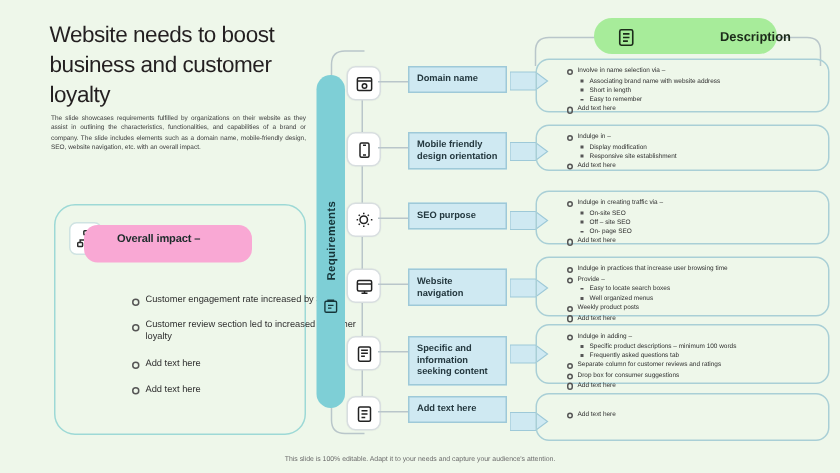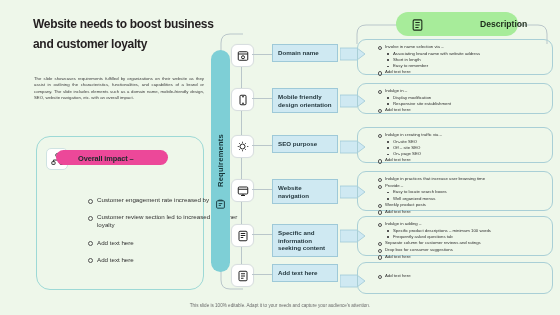--- a/index.html
+++ b/index.html
@@ -8,35 +8,35 @@
     background:#eef7ea;
     font-family:"Liberation Sans",sans-serif;
     color:#2b2b2b;
     position:relative;
   }
   #stage{position:absolute;inset:0;}
 
   
   .title{
     position:absolute;left:33px;top:14px;width:185px;
-    font-size:12px;line-height:20px;font-weight:bold;
+    font-size:15px;line-height:20px;font-weight:normal;
     letter-spacing:-0.3px;color:#231f20;
   }
   .intro{
     position:absolute;left:34px;top:76px;width:170px;
     font-size:4.3px;line-height:6.4px;color:#3a3a3a;text-align:justify;
   }
 
   .impact-card{
     position:absolute;left:36px;top:136px;width:166px;height:152px;
     border:1px solid #9dd9d6;border-radius:14px;background:transparent;
   }
   .impact-pill{
-    position:absolute;left:56px;top:150px;width:112px;height:15px;
-    background:#ec4899;border-radius:9px;
+    position:absolute;left:56px;top:150px;width:112px;height:25px;
+    background:#f9a8d4;border-radius:9px;
   }
   .impact-pill span{
     position:absolute;left:22px;top:4px;font-size:7.4px;font-weight:bold;color:#1d2b2b;
     letter-spacing:-0.1px;
   }
   .impact-icon{
     position:absolute;left:46px;top:148px;width:20px;height:20px;
     background:#ffffff;border:1px solid #cfe3e2;border-radius:5px;
     display:flex;align-items:center;justify-content:center;
   }

